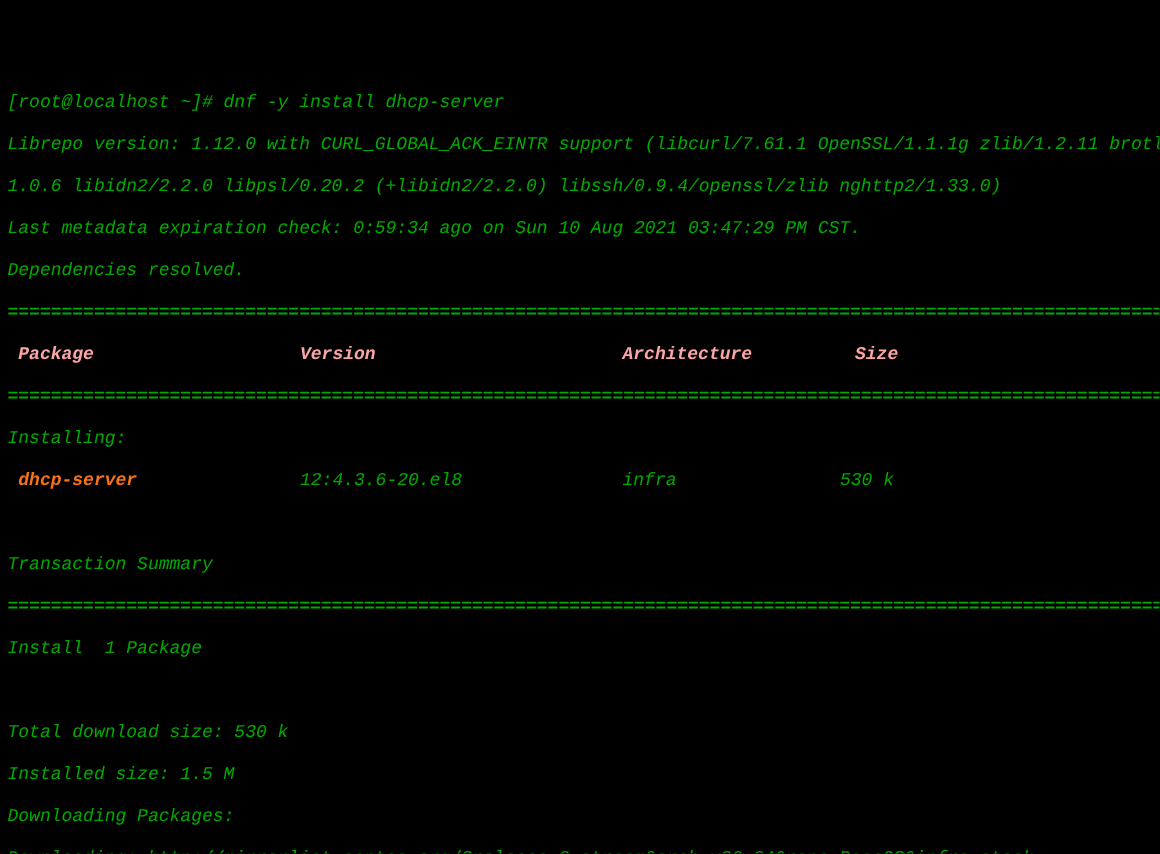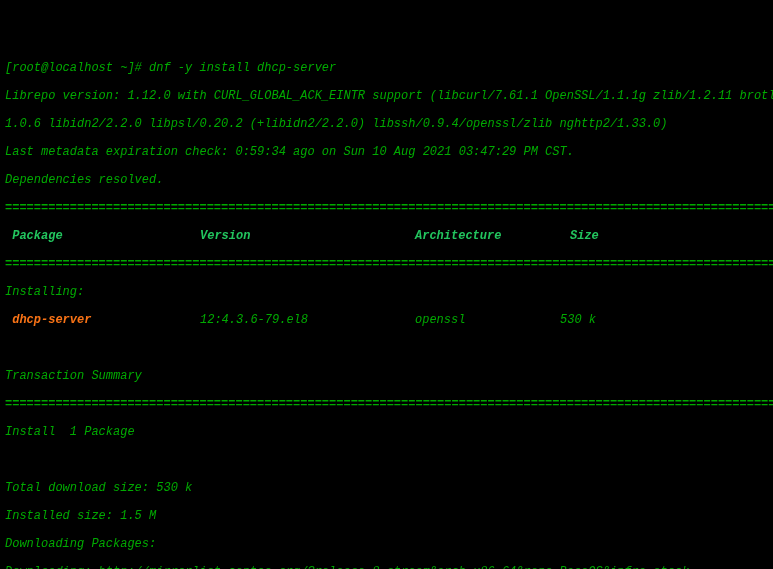--- a/index.html
+++ b/index.html
@@ -17,21 +17,21 @@
       width: 773px;
       height: 569px;
       overflow: hidden;
       padding: 5px;
       white-space: pre;
     }
     .line {
       white-space: pre;
     }
     .bright {
-      color: #22c55e;
+      color: #fca5a5;
       font-weight: bold;
     }
     .red-bright {
       color: #f97316;
       font-weight: bold;
     }
     .separator {
       color: #00aa00;
     }
     .col-row {
@@ -48,21 +48,21 @@
 <div class="line">1.0.6 libidn2/2.2.0 libpsl/0.20.2 (+libidn2/2.2.0) libssh/0.9.4/openssl/zlib nghttp2/1.33.0)</div>
 <div class="line">Last metadata expiration check: 0:59:34 ago on Sun 10 Aug 2021 03:47:29 PM CST.</div>
 <div class="line">Dependencies resolved.</div>
 <div class="line bright separator">=============================================================================================================</div>
 <div class="col-row bright">
 <span style="width:195px"> Package</span><span style="width:215px">Version</span><span style="width:155px">Architecture</span><span>Size</span>
 </div>
 <div class="line bright separator">=============================================================================================================</div>
 <div class="line">Installing:</div>
 <div class="col-row">
-<span class="bright red-bright" style="width:195px"> dhcp-server</span><span style="width:215px">12:4.3.6-79.el8</span><span style="width:145px">openssl</span><span>530 k</span>
+<span class="bright red-bright" style="width:195px"> dhcp-server</span><span style="width:215px">12:4.3.6-20.el8</span><span style="width:145px">infra</span><span>530 k</span>
 </div>
 <div class="line"> </div>
 <div class="line">Transaction Summary</div>
 <div class="line bright separator">=============================================================================================================</div>
 <div class="line">Install  1 Package</div>
 <div class="line"> </div>
 <div class="line">Total download size: 530 k</div>
 <div class="line">Installed size: 1.5 M</div>
 <div class="line">Downloading Packages:</div>
 <div class="line">Downloading: http://mirrorlist.centos.org/?release=8-stream&amp;arch=x86_64&amp;repo=BaseOS&amp;infra=stock</div>

